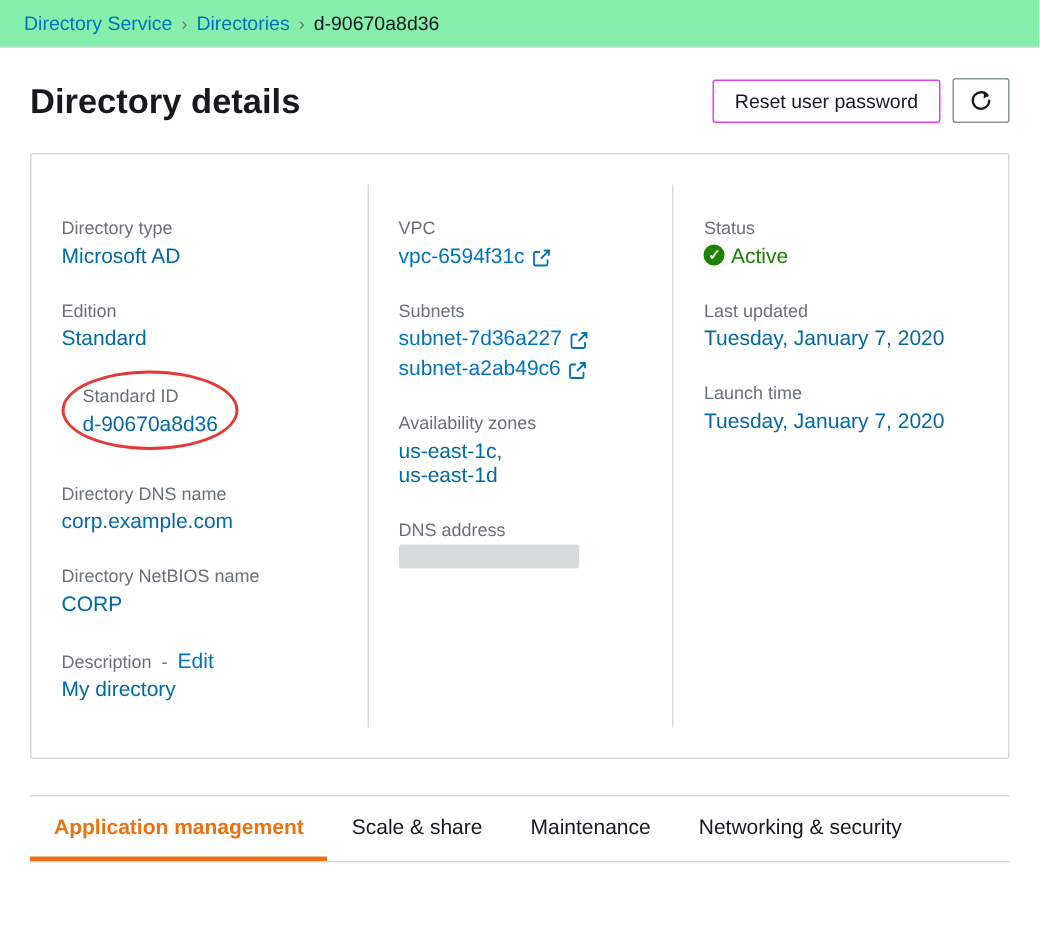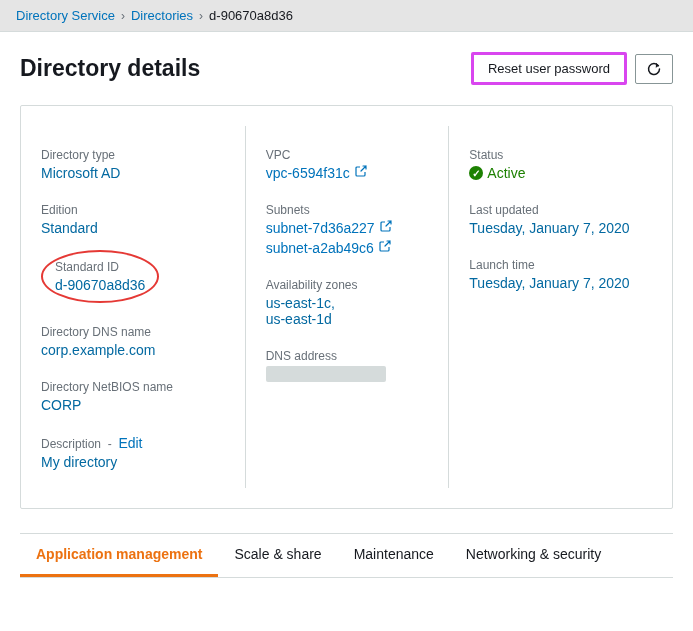--- a/index.html
+++ b/index.html
@@ -7,21 +7,21 @@
       font-family: "Amazon Ember", "Helvetica Neue", Arial, sans-serif;
       font-size: 14px;
       background: #fff;
       color: #16191f;
       width: 693px;
       min-height: 631px;
     }
 
     
     .breadcrumb {
-      background: #e5e5e5;
+      background: #86efac;
       padding: 8px 16px;
       display: flex;
       align-items: center;
       gap: 6px;
       font-size: 13px;
       border-bottom: 1px solid #d5dbdb;
     }
     .breadcrumb-link {
       color: #0073bb;
       cursor: pointer;
@@ -52,21 +52,21 @@
       font-weight: 700;
       color: #16191f;
     }
     .header-actions {
       display: flex;
       align-items: center;
       gap: 8px;
     }
     .btn-reset {
       background: #fff;
-      border: 3px solid #d946ef;
+      border: 1px solid #d946ef;
       border-radius: 2px;
       padding: 6px 14px;
       font-size: 13px;
       color: #16191f;
       cursor: pointer;
     }
     .btn-refresh {
       background: #fff;
       border: 1px solid #879596;
       border-radius: 2px;
@@ -103,21 +103,21 @@
       margin-top: 22px;
     }
     .detail-value {
       color: #0369a1;
       font-size: 14px;
     }
     .detail-value.link {
       color: #0073bb;
       cursor: pointer;
       display: inline-flex;
-      align-items: flex-start;
+      align-items: flex-end;
       gap: 3px;
     }
 
     
     .dir-id-wrapper {
       display: inline-block;
       border: 2px solid #e53935;
       border-radius: 50%;
       padding: 8px 12px;
       margin-top: -4px;

